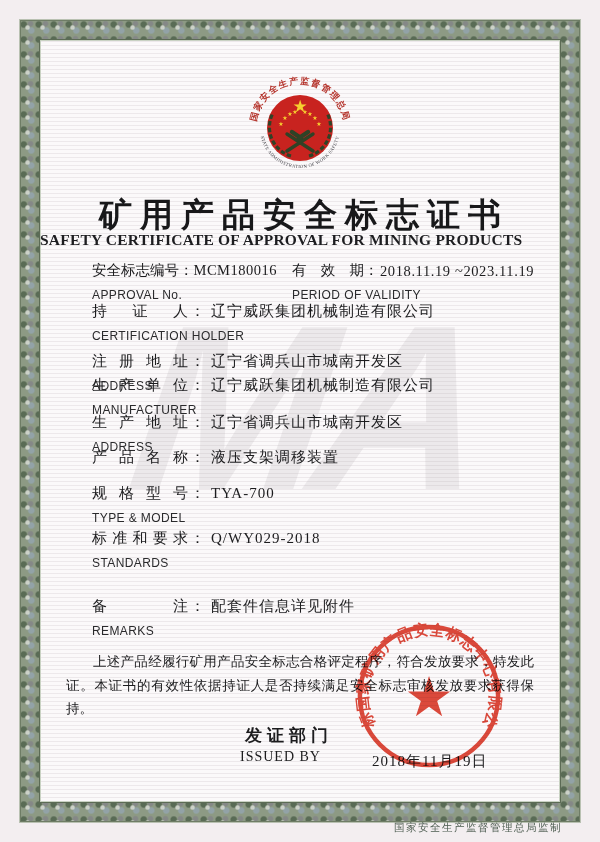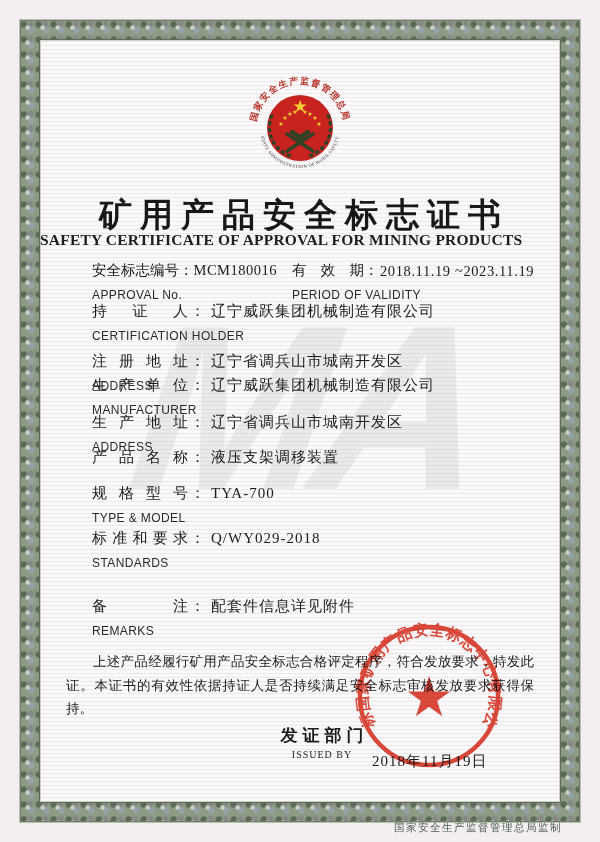--- a/index.html
+++ b/index.html
@@ -59,23 +59,23 @@
   .validity-val{position:absolute;left:288px;top:2px;letter-spacing:.6px;white-space:nowrap;}
   .row{position:absolute;left:52px;right:14px;font-size:15px;}
   .row .lbl{display:inline-block;width:96px;text-align:justify;text-align-last:justify;vertical-align:bottom;}
   .row .colon{margin:0 6px 0 2px;}
   .row .val{letter-spacing:1px;}
   .para{
     position:absolute;top:610px;left:26px;right:26px;
     font-size:13.5px;line-height:1.75;text-align:justify;text-indent:2em;
     color:#1b1b1d;
   }
-  .issued{position:absolute;top:684px;left:212px;width:140px;text-align:center;}
+  .issued{position:absolute;top:684px;left:200px;width:140px;text-align:left;}
   .issued .cn{font-size:17px;font-weight:600;letter-spacing:5px;padding-left:5px;}
-  .issued .en{font-size:10px;letter-spacing:1px;margin-top:2px;}
+  .issued .en{font-size:14px;letter-spacing:1px;margin-top:2px;}
   .date{position:absolute;top:712px;left:332px;font-size:15px;letter-spacing:1px;z-index:1;}
   .seal{position:absolute;top:582px;left:315px;width:148px;height:148px;z-index:2;
         mix-blend-mode:multiply;opacity:.92;}
   .footer{
     position:absolute;bottom:7px;right:38px;font-size:10.5px;letter-spacing:1.5px;
     color:#4d5c50;
     margin-top:36px;
   }
 </style>
 </head>

